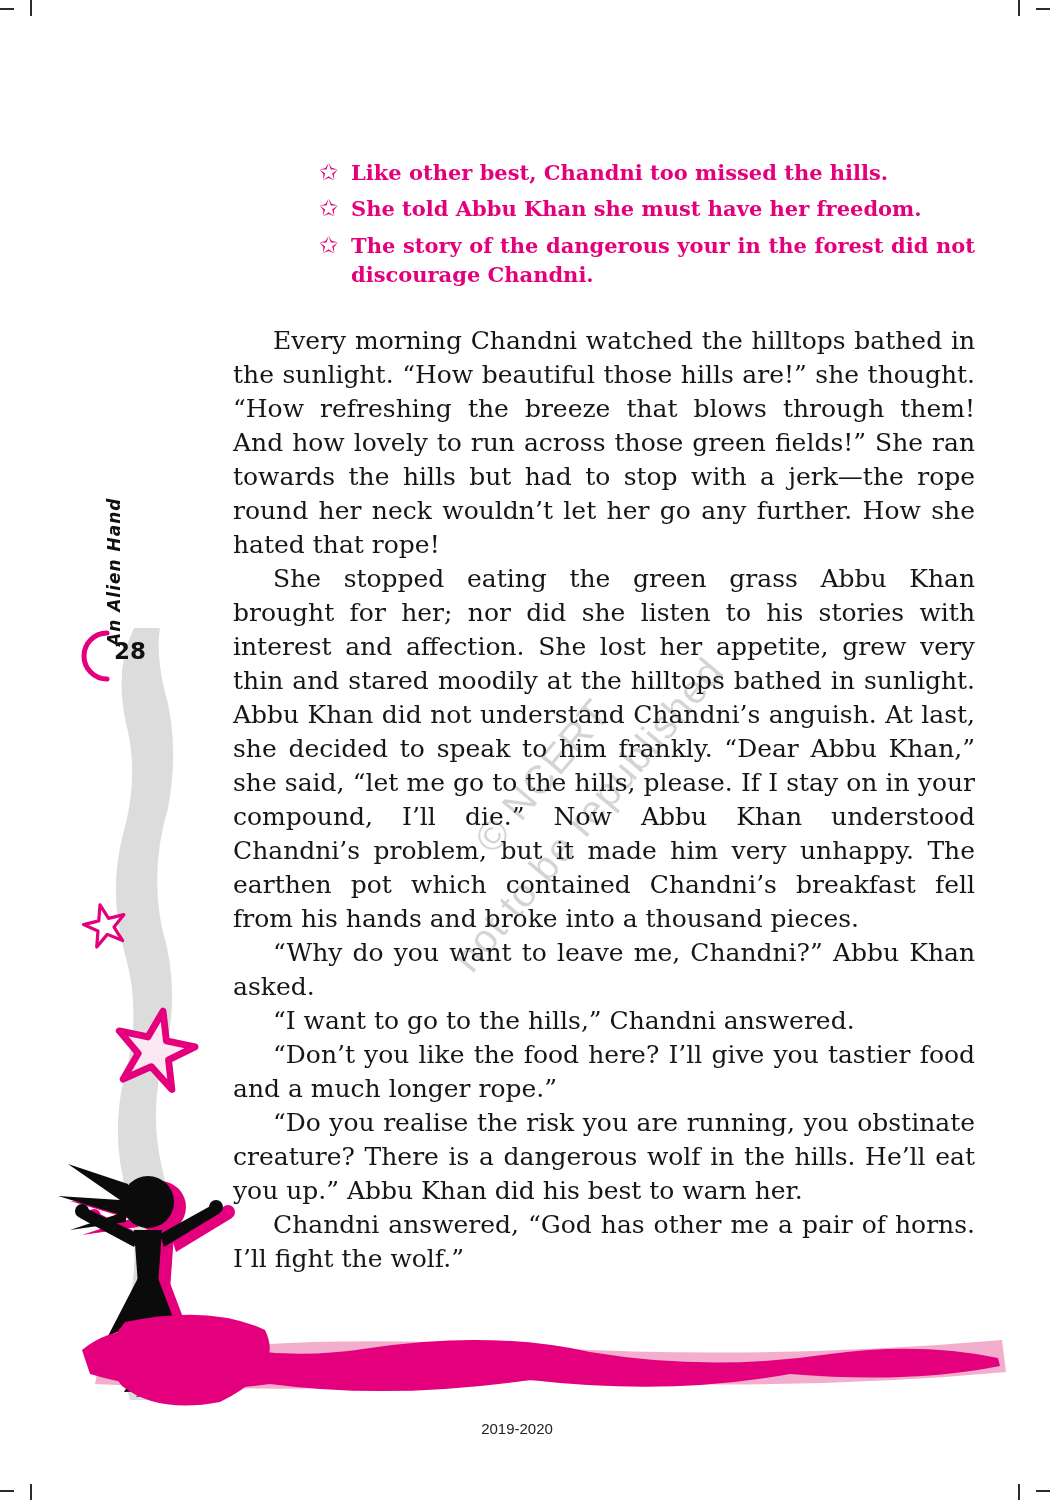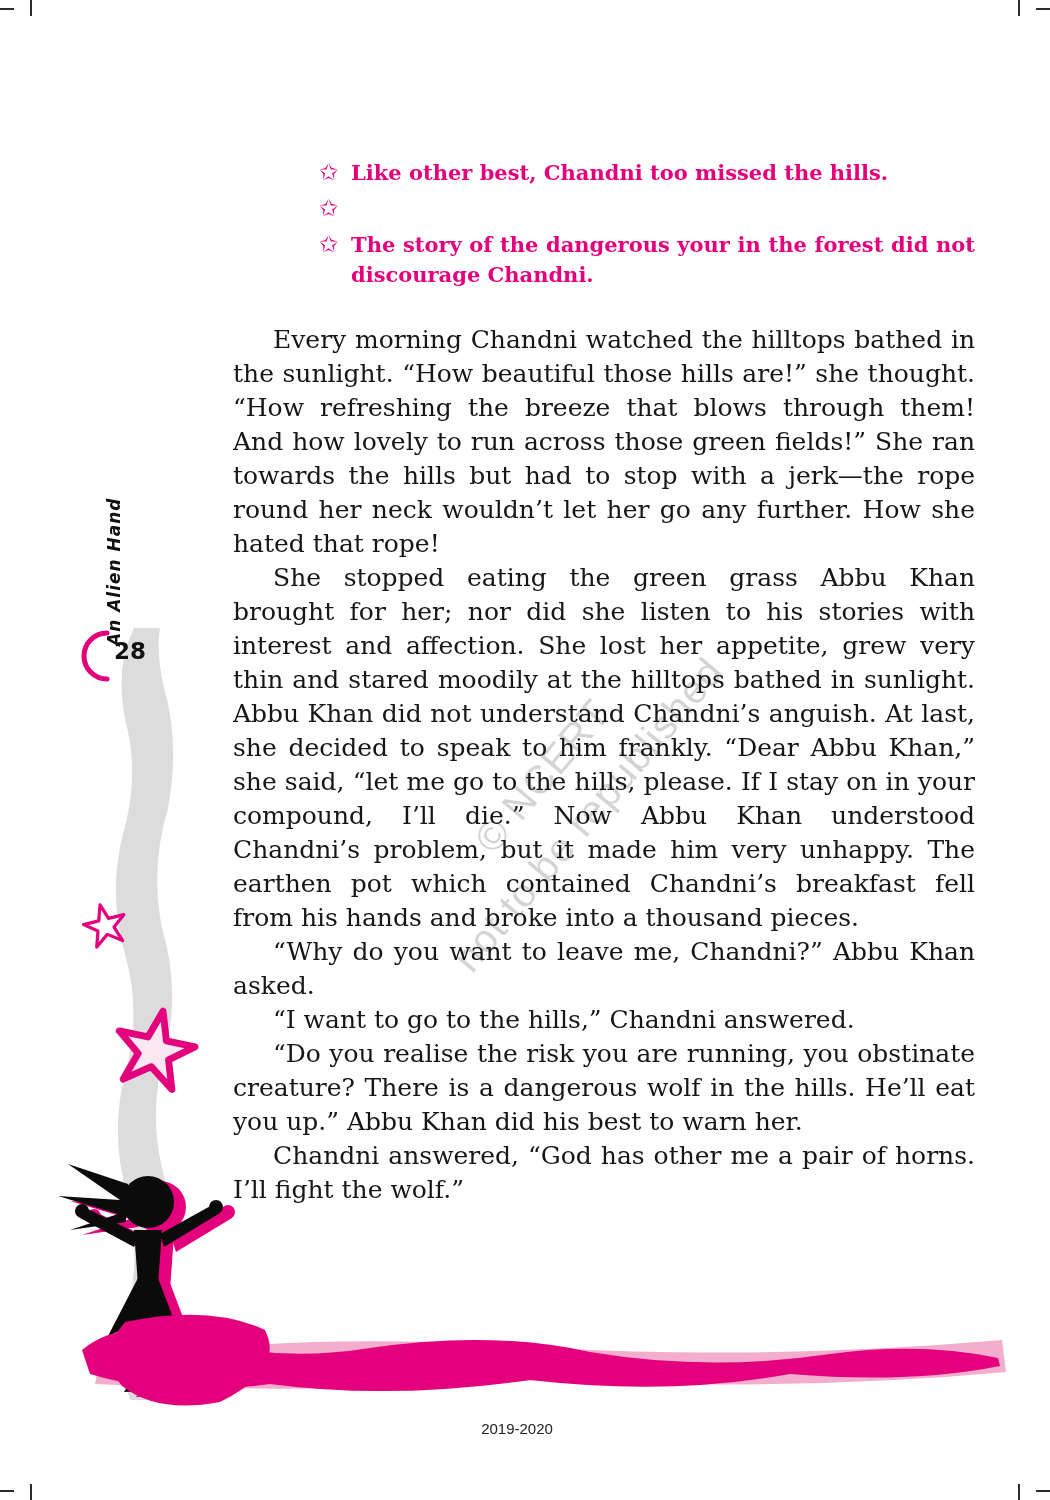--- a/index.html
+++ b/index.html
@@ -145,32 +145,34 @@
 
   <div class="content">
 
     <ul class="bullets">
       <li>
         <span class="bullet-star">✩</span>
         <span class="bullet-text">Like other best, Chandni too missed the hills.</span>
       </li>
       <li>
         <span class="bullet-star">✩</span>
+        <span class="bullet-text">She told Abbu Khan she must have her freedom.</span>
       </li>
       <li>
         <span class="bullet-star">✩</span>
         <span class="bullet-text">The story of the dangerous your in the forest did not discourage Chandni.</span>
       </li>
     </ul>
 
     <div class="paragraphs">
       <p class="para">Every morning Chandni watched the hilltops bathed in the sunlight. “How beautiful those hills are!” she thought. “How refreshing the breeze that blows through them! And how lovely to run across those green fields!” She ran towards the hills but had to stop with a jerk—the rope round her neck wouldn’t let her go any further. How she hated that rope!</p>
       <p class="para">She stopped eating the green grass Abbu Khan brought for her; nor did she listen to his stories with interest and affection. She lost her appetite, grew very thin and stared moodily at the hilltops bathed in sunlight. Abbu Khan did not understand Chandni’s anguish. At last, she decided to speak to him frankly. “Dear Abbu Khan,” she said, “let me go to the hills, please. If I stay on in your compound, I’ll die.” Now Abbu Khan understood Chandni’s problem, but it made him very unhappy. The earthen pot which contained Chandni’s breakfast fell from his hands and broke into a thousand pieces.</p>
       <p class="para">“Why do you want to leave me, Chandni?” Abbu Khan asked.</p>
       <p class="para">“I want to go to the hills,” Chandni answered.</p>
+      <p class="para">“Don’t you like the food here? I’ll give you tastier food and a much longer rope.”</p>
       <p class="para">“Do you realise the risk you are running, you obstinate creature? There is a dangerous wolf in the hills. He’ll eat you up.” Abbu Khan did his best to warn her.</p>
       <p class="para">Chandni answered, “God has other me a pair of horns. I’ll fight the wolf.”</p>
     </div>
 
   </div>
 
   <div class="footer">2019-2020</div>
 
 </div>
 

